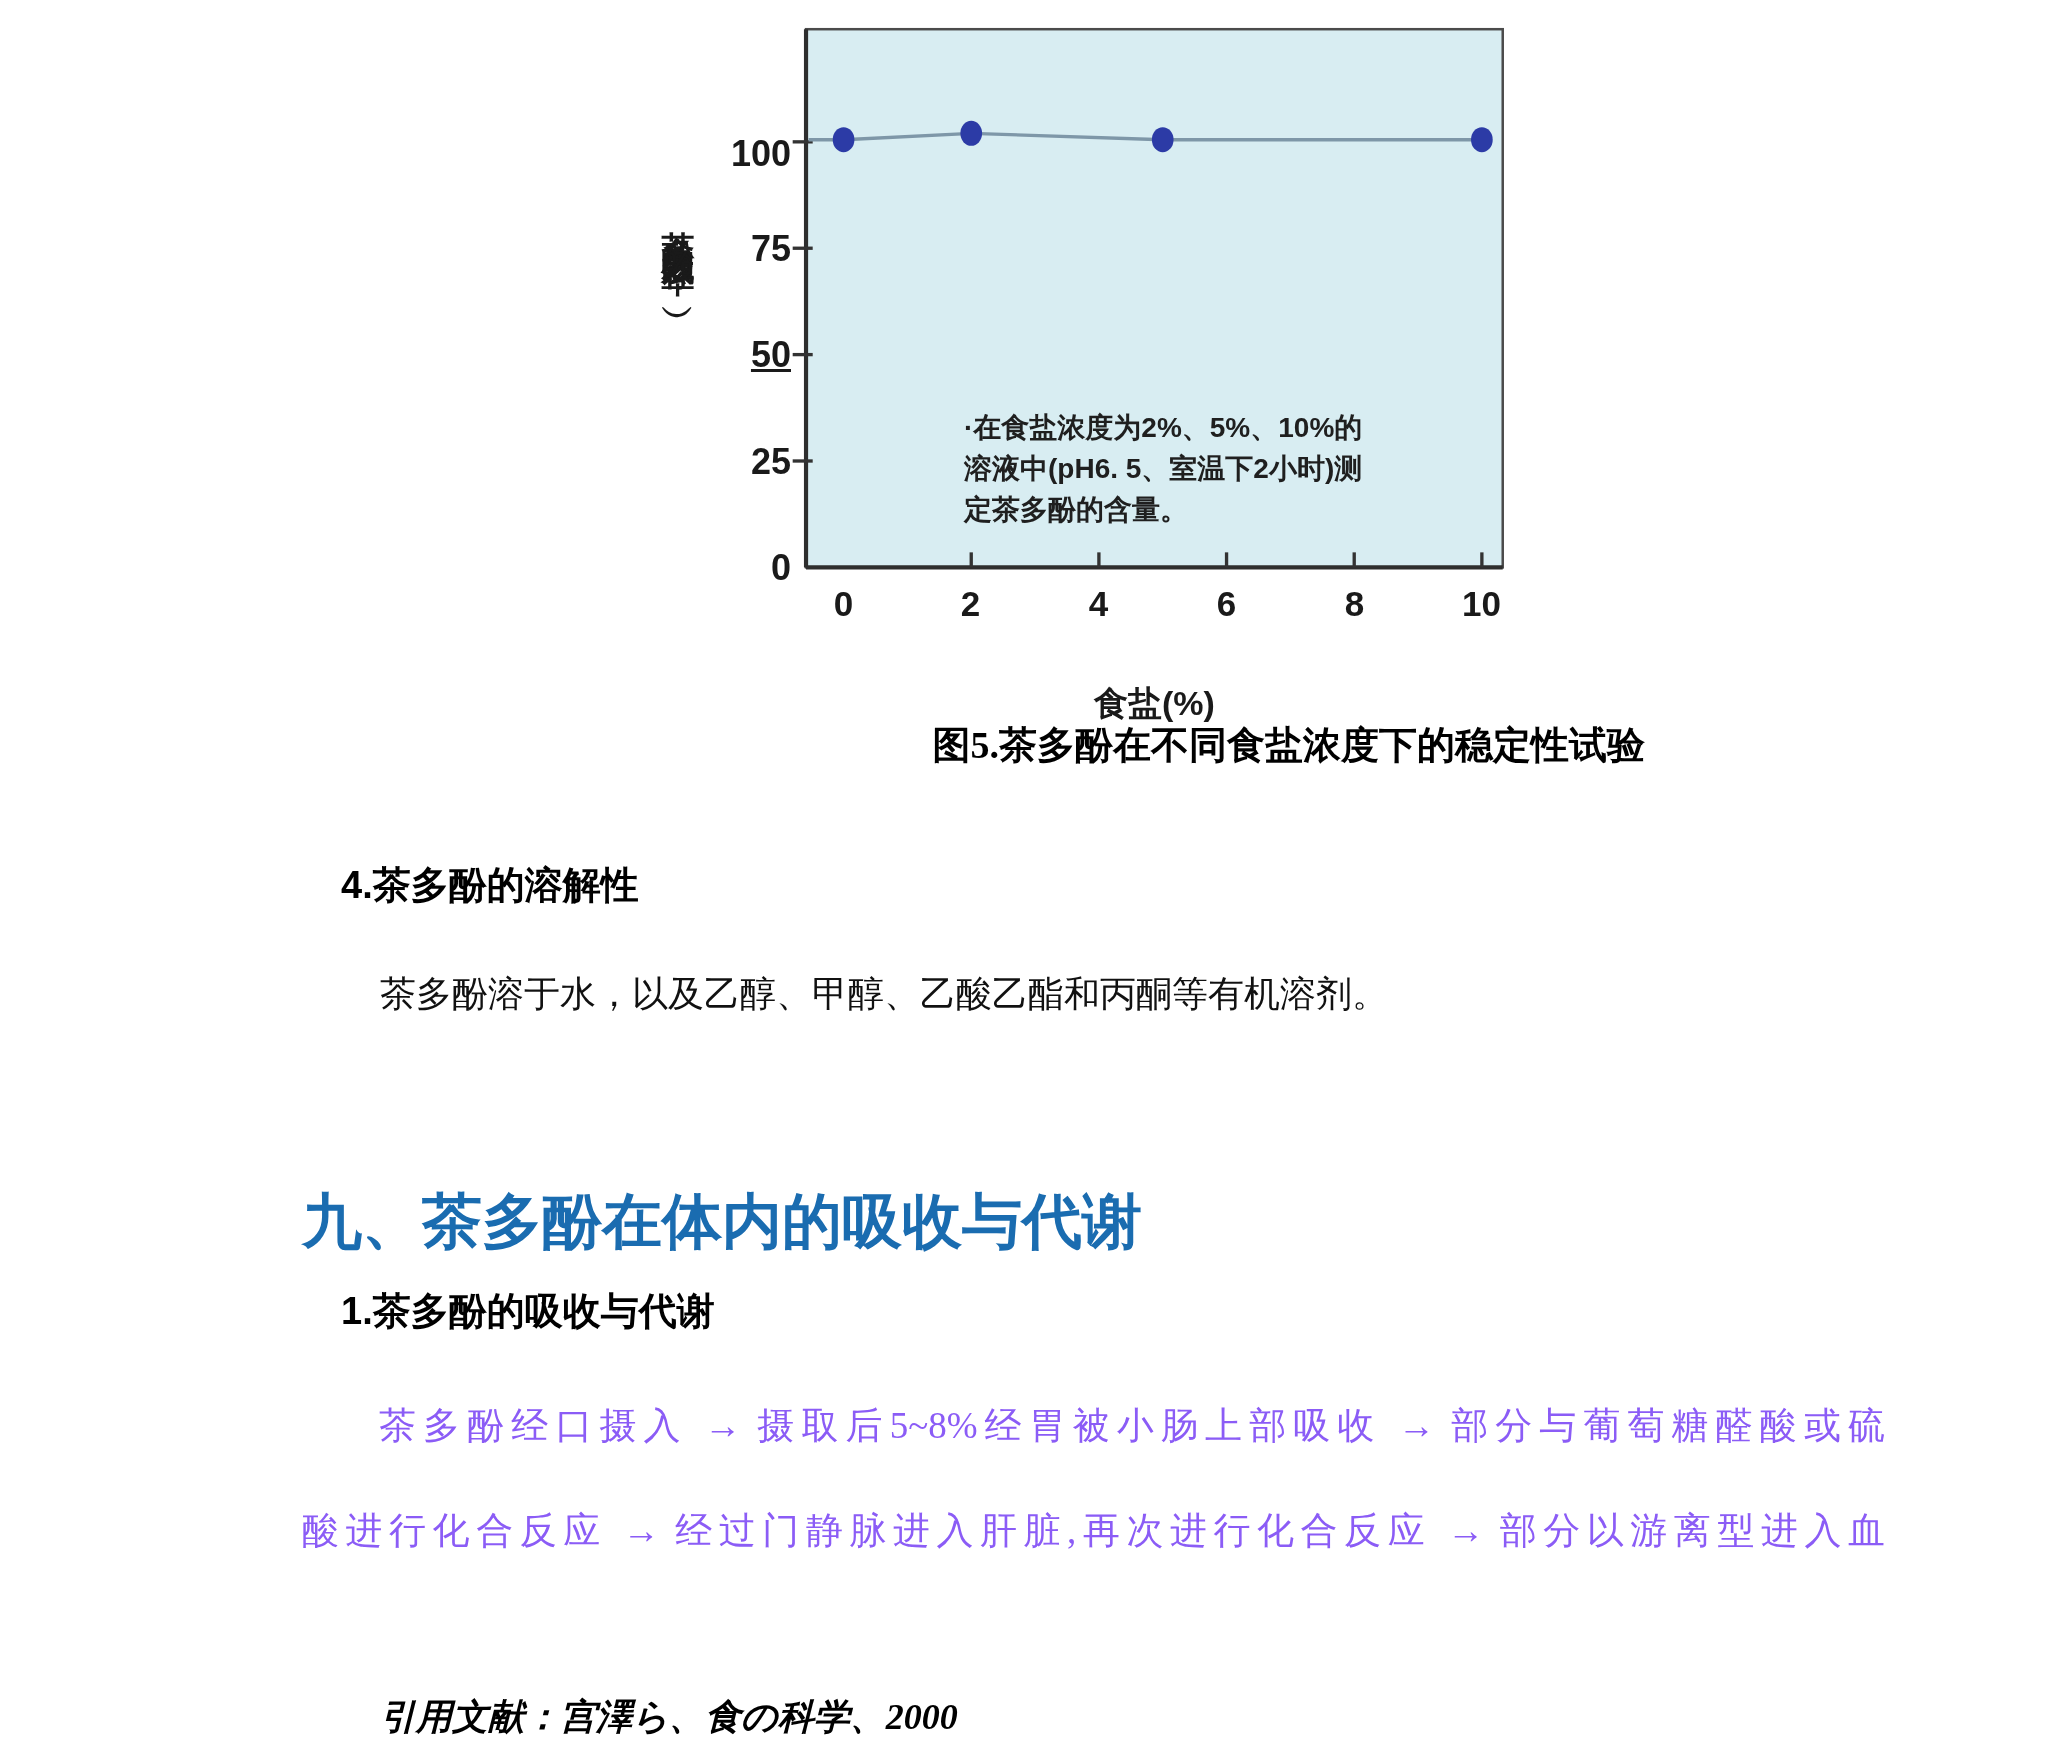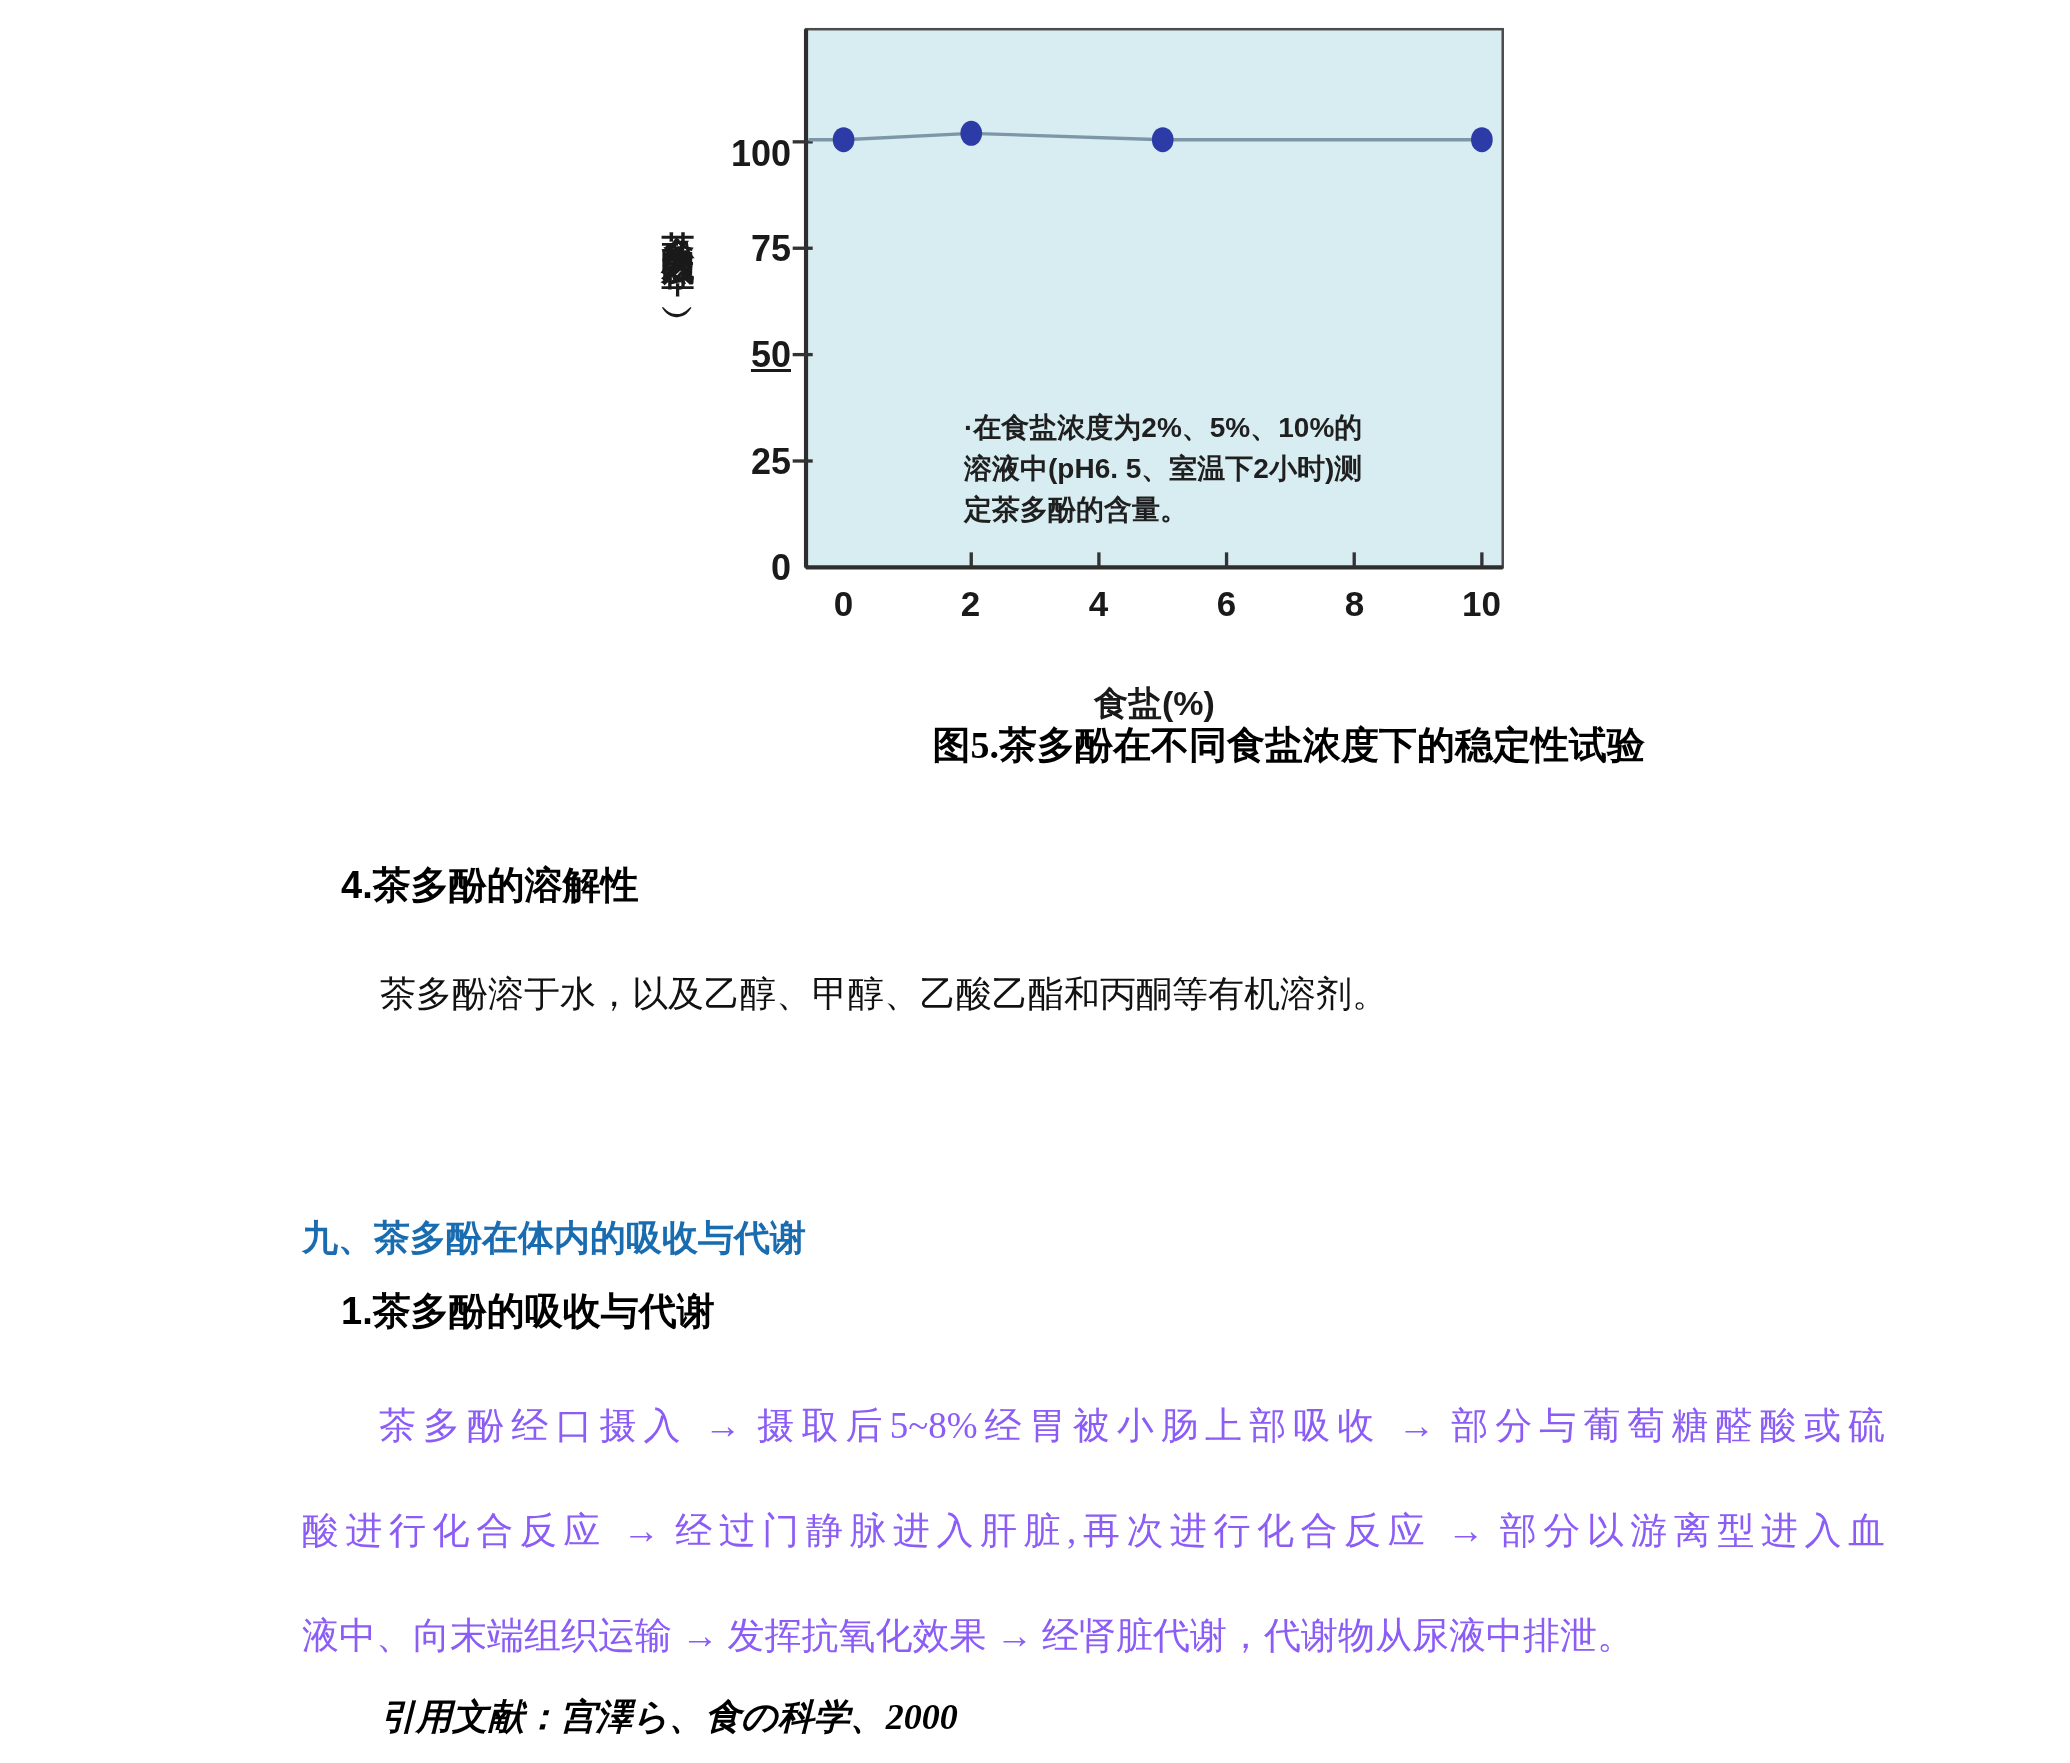--- a/index.html
+++ b/index.html
@@ -95,24 +95,24 @@
     color: #000000;
   }
   .p-solubility {
     position: absolute;
     left: 380px; top: 970px;
     font-size: 36px;
     color: #111111;
   }
   .h-chapter {
     position: absolute;
-    left: 302px; top: 1214px;
-    font-family: "Liberation Serif", serif;
-    font-weight: bold;
-    font-size: 36px;
+    left: 302px; top: 1182px;
+    font-family: "Liberation Serif", serif;
+    font-weight: bold;
+    font-size: 60px;
   }
   .h-absorption {
     position: absolute;
     left: 341px; top: 1286px;
     font-family: "Liberation Sans", sans-serif;
     font-weight: bold;
     font-size: 38px;
     color: #000000;
   }
   .flow-paragraph {
@@ -188,17 +188,16 @@
 
 <div class="p-solubility">茶多酚溶于水，以及乙醇、甲醇、乙酸乙酯和丙酮等有机溶剂。</div>
 
 <div class="h-chapter" style="color: rgb(26, 108, 176);">九、茶多酚在体内的吸收与代谢</div>
 
 <div class="h-absorption">1.茶多酚的吸收与代谢</div>
 
 <div class="flow-paragraph">
   <div class="flow-line justified indented">茶多酚经口摄入 → 摄取后5~8%经胃被小肠上部吸收 → 部分与葡萄糖醛酸或硫</div>
   <div class="flow-line justified">酸进行化合反应 → 经过门静脉进入肝脏,再次进行化合反应 → 部分以游离型进入血</div>
-  <div class="flow-line">液中、向末端组织运输 → 发挥抗氧化效果 → 经肾脏代谢，代谢物从尿液中排泄。</div>
 </div>
 
 <div class="citation">引用文献：宫澤ら、食の科学、2000</div>
 
 
 </body></html>

